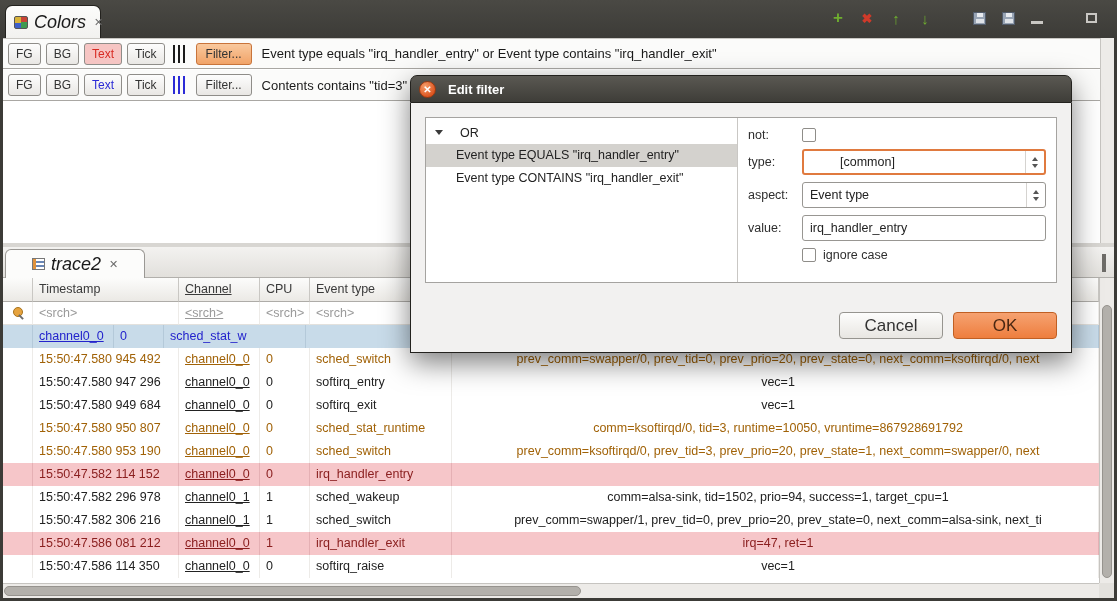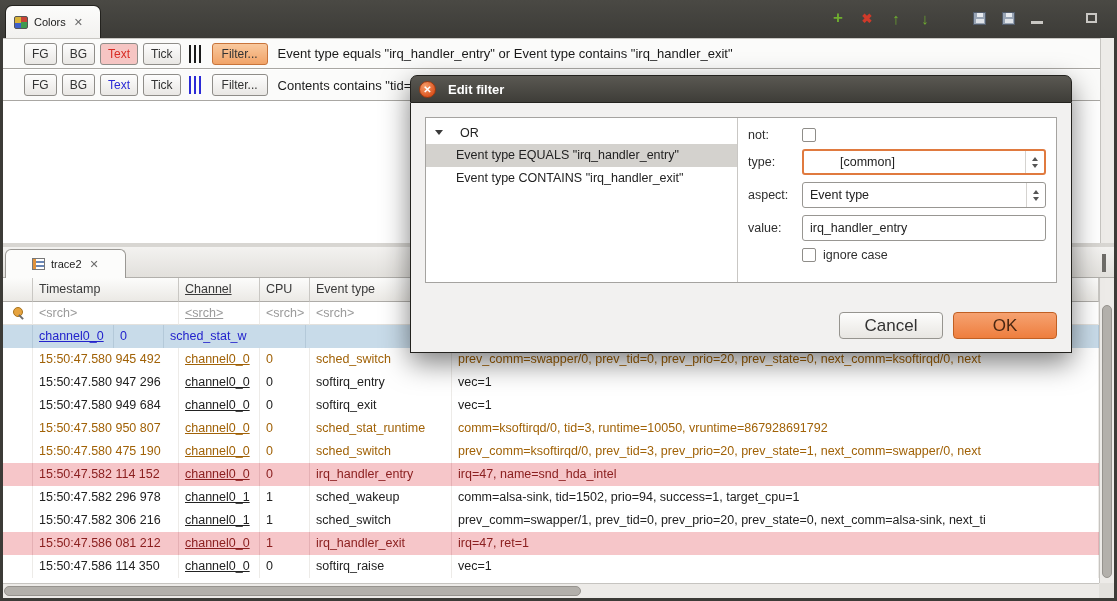--- a/index.html
+++ b/index.html
@@ -13,21 +13,21 @@
     overflow: hidden;
   }
 
   
   .titlebar { position: absolute; left: 0; top: 0; width: 100%; height: 38px;
     background: linear-gradient(#4a4944, #3c3b37); }
   .tab { display: flex; align-items: center; gap: 6px; }
   .tab-colors { position: absolute; left: 5px; top: 5px; height: 33px; width: 96px;
     padding: 0 8px; background: linear-gradient(#fcfcfb, #f2f1ef);
     border: 1px solid #23221e; border-bottom: none; border-radius: 7px 7px 0 0; }
-  .tab-label { font-size: 11px; color: #1a1a1a; }
+  .tab-label { font-size: 18px; color: #1a1a1a; font-style: italic; }
   .tab-close { color: #6b6b6b; font-size: 11px; margin-left: 2px; cursor: pointer; }
   .icon-colors { width: 14px; height: 13px; border-radius: 2px; flex: none;
     background: conic-gradient(#c94436 0 25%, #3f9a51 25% 50%, #3f5fc9 50% 75%, #d8b33a 75%);
     border: 1px solid #555; }
   .top-toolbar { position: absolute; top: 8px; right: 16px; display: flex; align-items: center; gap: 9px; }
   .tb { width: 20px; height: 20px; display: flex; align-items: center; justify-content: center; cursor: pointer; }
   .icon-add { color: #6fae2f; font-size: 17px; font-weight: bold; }
   .icon-delete { color: #cf3a2a; font-size: 13px; font-weight: bold; }
   .icon-up, .icon-down { color: #6fae2f; font-size: 15px; font-weight: bold; }
   .gap { width: 16px; }
@@ -36,21 +36,21 @@
   .icon-floppy::after { content: ""; position: absolute; left: 2px; bottom: 1px; width: 8px; height: 4px; background: #dfe3e8; }
   .icon-min-bar { width: 12px; height: 3px; background: #c9c7c3; align-self: flex-end; margin-bottom: 4px; }
   .icon-maxbox { width: 11px; height: 10px; border: 2px solid #c9c7c3; }
 
   
   .colors-view { position: absolute; left: 3px; top: 38px; width: 1111px; height: 205px;
     background: #ffffff; }
   .colors-scroll { position: absolute; right: 0; top: 0; width: 14px; height: 100%;
     background: #edebe8; border-left: 1px solid #c6c4c0; }
   .filter-row { position: absolute; left: 0; right: 14px; height: 31px;
-    display: flex; align-items: center; gap: 5px; padding: 0 21px;
+    display: flex; align-items: center; gap: 5px; padding: 0 5px;
     background: #fbfbfa; border-bottom: 1px solid #a9a7a3; }
   .filter-row.r0 { top: 0; border-top: 1px solid #c9c7c3; }
   .filter-row.r1 { top: 32px; }
   .sbtn { border: 1px solid #8f8d89; background: linear-gradient(#fdfdfd, #e9e7e4);
     border-radius: 3px; padding: 3px 7px; font-size: 12px; color: #333; cursor: pointer; white-space: nowrap; }
   .r0 .sbtn-text { background: #f6c5c3; color: #d82c24; }
   .r1 .sbtn-text { color: #2b2ad6; }
   .tickmarks { width: 15px; height: 18px; margin: 0 3px; }
   .tick-black { background: repeating-linear-gradient(90deg, #1a1a1a 0 2px, transparent 2px 5px); }
   .tick-blue { background: repeating-linear-gradient(90deg, #2b2ad6 0 2px, transparent 2px 5px); }
@@ -76,21 +76,21 @@
   .table-wrap { position: absolute; left: 0; top: 31px; right: 15px; bottom: 15px; background: #fff; overflow: hidden; }
   .thead { display: flex; height: 24px; }
   .th { background: linear-gradient(#fcfcfb, #ebe9e5); border-right: 1px solid #c9c7c3;
     border-bottom: 1px solid #aeaca8; padding-left: 6px; line-height: 23px;
     font-size: 12.5px; color: #3a3a3a; white-space: nowrap; overflow: hidden; }
   .w0 { width: 30px; flex: none; }
   .w1 { width: 146px; flex: none; }
   .w2 { width: 81px; flex: none; text-decoration: underline; }
   .w3 { width: 50px; flex: none; }
   .w4 { width: 142px; flex: none; }
-  .w5 { flex: 1; min-width: 0; }
+  .w5 { flex: 1; min-width: 0; text-align: center; }
   .trow { display: flex; height: 23px; background: #fff; }
   .tcell { padding-left: 6px; line-height: 22px; font-size: 12.5px;
     white-space: nowrap; overflow: hidden; border-right: 1px solid #edebe8; }
   .trow.srch-row .tcell { color: #9a9a9a; border-bottom: 1px solid #e3e1dd; }
   .pin-cell { display: flex; align-items: center; justify-content: center; padding-left: 0; }
   .icon-pin { position: relative; width: 14px; height: 14px; }
   .icon-pin::before { content: ""; position: absolute; left: 2px; top: 1px; width: 8px; height: 8px;
     border-radius: 50%; background: #e6a33e; border: 1px solid #a8731d; }
   .icon-pin::after { content: ""; position: absolute; left: 9px; top: 8px; width: 2px; height: 6px;
     background: #6b6b6b; transform: rotate(-45deg); }
@@ -275,33 +275,32 @@
         <div class="trow blue">
           <div class="tcell w0"></div>
           <div class="tcell w1">15:50:47.580 950 807</div>
           <div class="tcell w2">channel0_0</div>
           <div class="tcell w3">0</div>
           <div class="tcell w4">sched_stat_runtime</div>
           <div class="tcell w5">comm=ksoftirqd/0, tid=3, runtime=10050, vruntime=867928691792</div>
         </div>
         <div class="trow blue">
           <div class="tcell w0"></div>
-          <div class="tcell w1">15:50:47.580 475 190</div>
+          <div class="tcell w1">15:50:47.580 953 190</div>
           <div class="tcell w2">channel0_0</div>
           <div class="tcell w3">0</div>
           <div class="tcell w4">sched_switch</div>
           <div class="tcell w5">prev_comm=ksoftirqd/0, prev_tid=3, prev_prio=20, prev_state=1, next_comm=swapper/0, next</div>
         </div>
         <div class="trow pink">
           <div class="tcell w0"></div>
           <div class="tcell w1">15:50:47.582 114 152</div>
           <div class="tcell w2">channel0_0</div>
           <div class="tcell w3">0</div>
           <div class="tcell w4">irq_handler_entry</div>
-          <div class="tcell w5">irq=47, name=snd_hda_intel</div>
         </div>
         <div class="trow plain">
           <div class="tcell w0"></div>
           <div class="tcell w1">15:50:47.582 296 978</div>
           <div class="tcell w2">channel0_1</div>
           <div class="tcell w3">1</div>
           <div class="tcell w4">sched_wakeup</div>
           <div class="tcell w5">comm=alsa-sink, tid=1502, prio=94, success=1, target_cpu=1</div>
         </div>
         <div class="trow plain">

